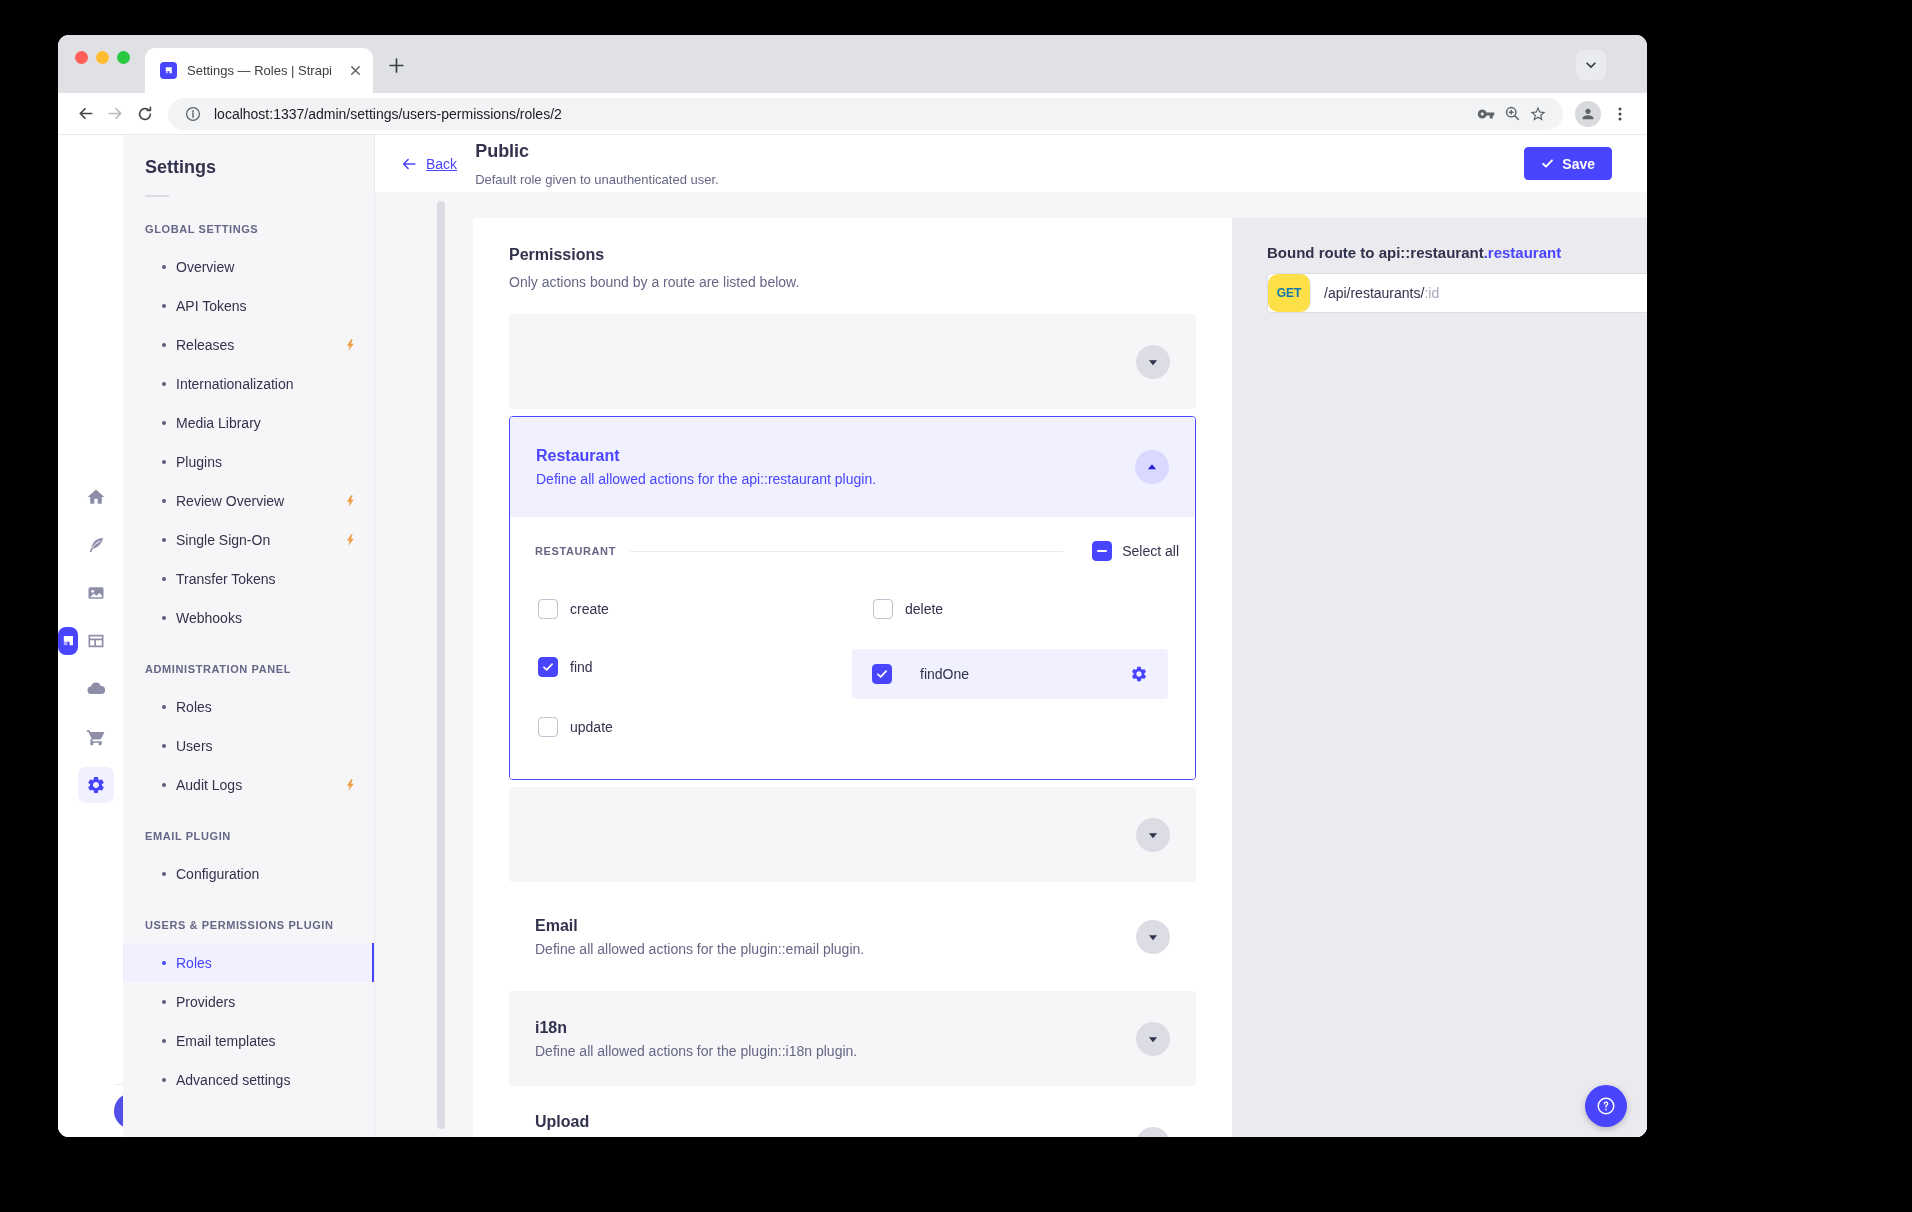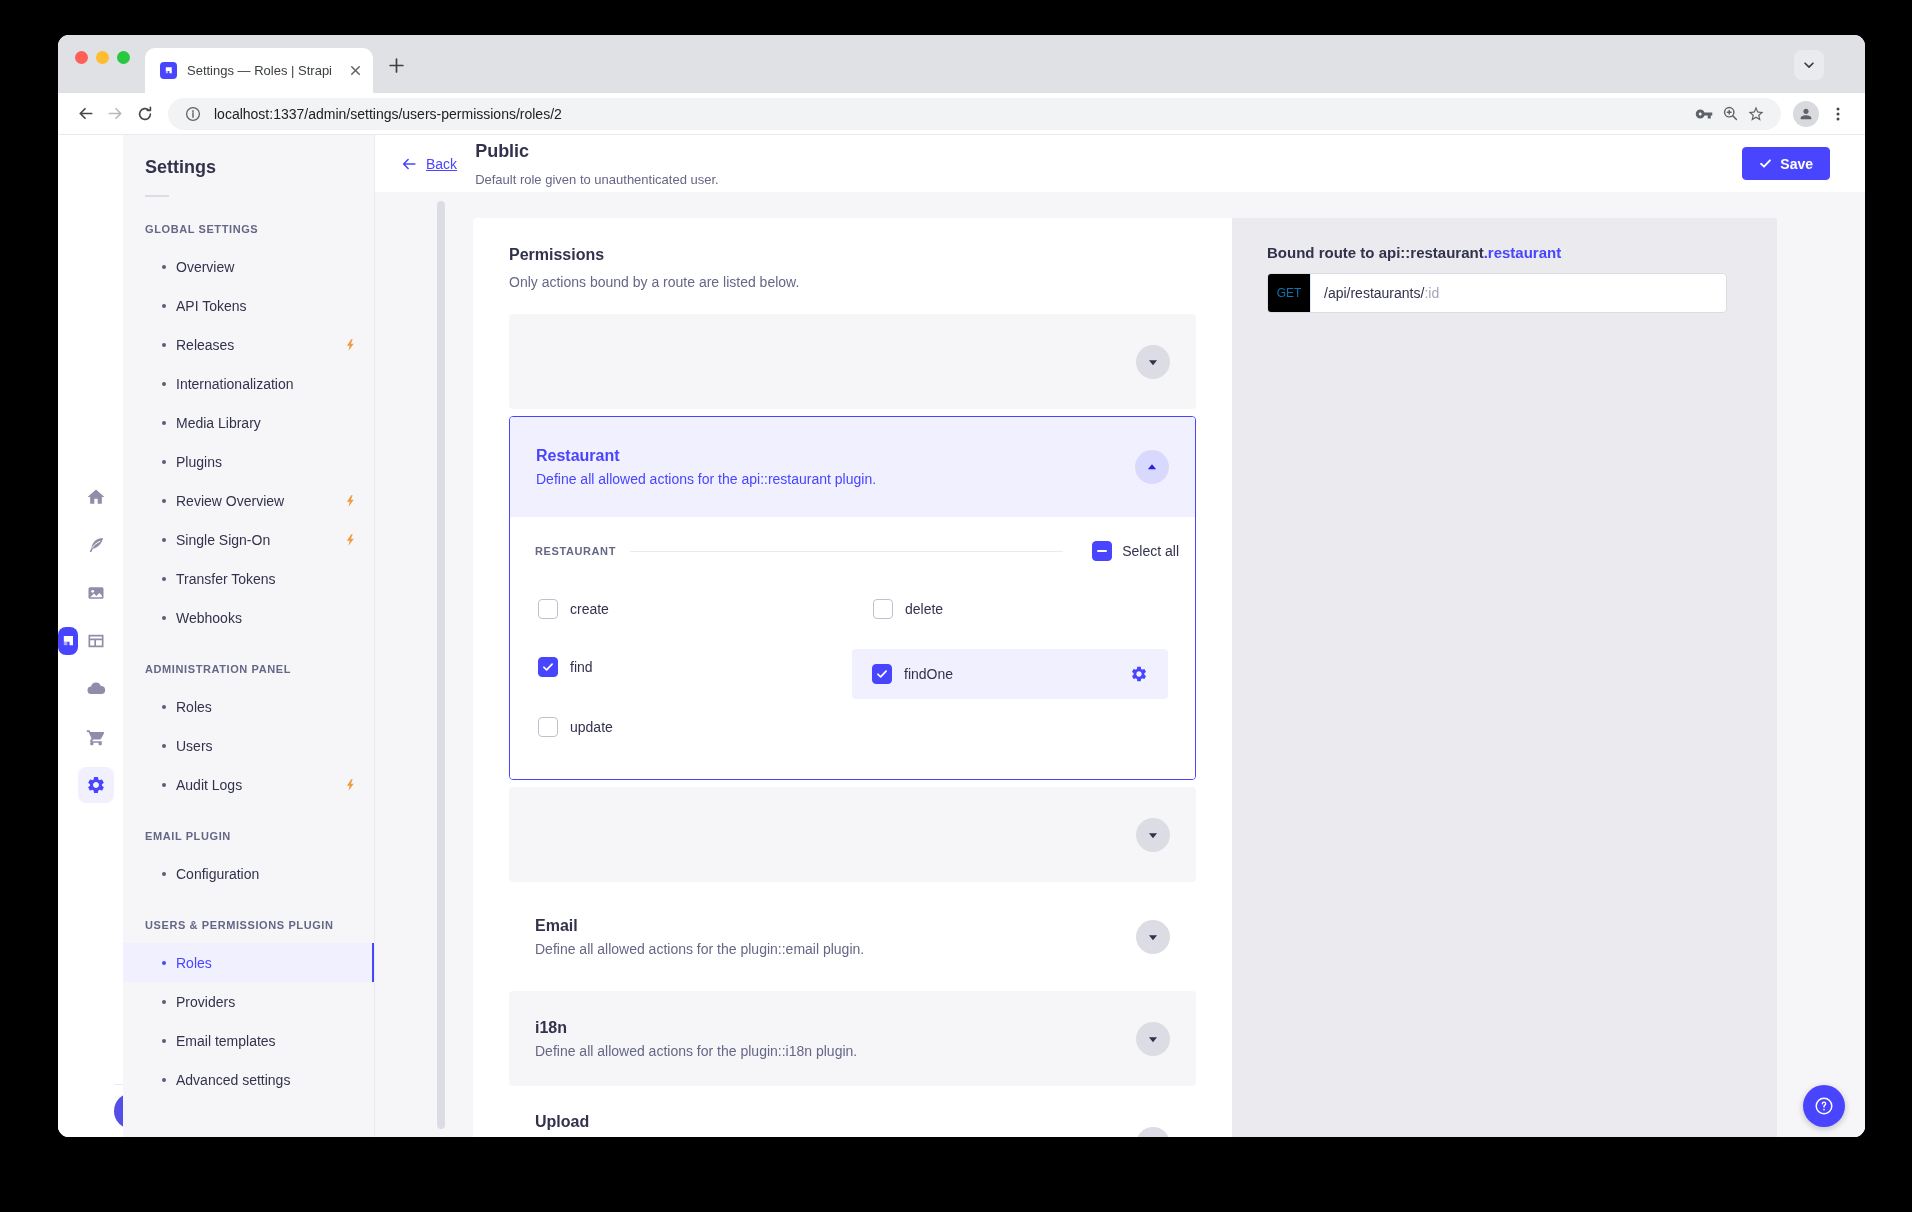--- a/index.html
+++ b/index.html
@@ -1,16 +1,16 @@
 <!DOCTYPE html>
 <html><head>
 <meta charset="utf-8">
 <style>
   html,body{margin:0;padding:0;background:#000;width:1912px;height:1212px;font-family:"Liberation Sans",sans-serif;-webkit-font-smoothing:antialiased;}
-  .window{position:absolute;left:58px;top:35px;width:1807px;height:1102px;border-radius:11px;overflow:hidden;background:#fff;}
+  .window{position:absolute;left:58px;top:35px;width:1589px;height:1102px;border-radius:11px;overflow:hidden;background:#fff;}
   
   .tabstrip{position:relative;height:58px;background:#dfe1e5;}
   .lights{position:absolute;left:17px;top:16px;display:flex;gap:8px;}
   .light{width:13px;height:13px;border-radius:50%;}
   .tab{position:absolute;left:87px;top:13px;width:228px;height:45px;background:#fff;border-radius:10px 10px 0 0;display:flex;align-items:center;padding:0 10px 0 15px;box-sizing:border-box;}
   .tab-title{font-size:13px;color:#3c4043;white-space:nowrap;overflow:hidden;margin-left:10px;flex:1;}
   .favicon{width:17px;height:17px;border-radius:4px;background:#4945ff;display:flex;align-items:center;justify-content:center;flex:none;}
   .tab-close{color:#5f6368;flex:none;margin-left:6px;display:flex;}
   .newtab{position:absolute;left:330px;top:22px;color:#3c4043;display:flex;}
   .tabsearch{position:absolute;right:41px;top:15px;width:30px;height:30px;border-radius:8px;background:#e9ebee;display:flex;align-items:center;justify-content:center;color:#3c4043;}
@@ -67,28 +67,28 @@
   .disc-purple{background:#d9d8ff;color:#271fe0;}
   .rest-body{position:relative;height:262px;background:#fff;}
   .group-row{display:flex;align-items:center;padding:24px 16px 0 25px;}
   .group-label{font-size:11px;font-weight:700;letter-spacing:.6px;color:#666687;flex:none;}
   .group-line{flex:1;height:1px;background:#eaeaef;margin:0 18px 0 14px;}
   .selall{display:flex;align-items:center;gap:10px;flex:none;font-size:14px;color:#32324d;padding-left:11px;}
   .cb{width:20px;height:20px;border-radius:4px;border:1px solid #c0c0cf;background:#fff;box-sizing:border-box;display:flex;align-items:center;justify-content:center;flex:none;}
   .cb.on{background:#4945ff;border-color:#4945ff;color:#fff;}
   .cb .bar{width:10px;height:2px;border-radius:1px;background:#fff;}
   .action{position:absolute;display:flex;align-items:center;gap:12px;font-size:14px;color:#32324d;}
-  .sel-row{position:absolute;left:342px;top:132px;width:316px;height:50px;background:#f0f0ff;border-radius:4px;display:flex;align-items:center;gap:12px;padding:0 20px;box-sizing:border-box;font-size:14px;color:#32324d;}
+  .sel-row{position:absolute;left:342px;top:132px;width:316px;height:50px;background:#f0f0ff;border-radius:4px;display:flex;align-items:center;gap:28px;padding:0 20px;box-sizing:border-box;font-size:14px;color:#32324d;}
   .gear-btn{margin-left:auto;display:flex;color:#4945ff;}
   
   .aside{position:absolute;left:857px;top:83px;width:545px;bottom:0;background:#eaeaef;box-sizing:border-box;padding:26px 0 0 35px;}
   .aside-title{font-size:15px;font-weight:600;color:#32324d;}
   .aside-title .suffix{color:#4945ff;}
   .route{margin-top:12px;width:460px;height:40px;background:#fff;border:1px solid #dcdce4;border-radius:4px;display:flex;align-items:stretch;overflow:hidden;box-sizing:border-box;}
-  .method{width:42px;background:#000000;color:#0c75af;font-size:12px;font-weight:400;display:flex;align-items:center;justify-content:center;border-right:1px solid #d9ecfb;flex:none;}
+  .method{width:42px;background:#fde047;color:#0c75af;font-size:12px;font-weight:700;display:flex;align-items:center;justify-content:center;border-right:1px solid #d9ecfb;flex:none;border-radius:10px;}
   .path{display:flex;align-items:center;padding-left:13px;font-size:14px;color:#32324d;}
   .path .param{color:#a5a5ba;}
   .help{position:absolute;right:20px;bottom:10px;width:42px;height:42px;border-radius:50%;background:#4945ff;color:#fff;display:flex;align-items:center;justify-content:center;box-shadow:0 2px 6px rgba(33,33,52,.25);}
   button{font-family:inherit;cursor:pointer;}
   svg{display:block;}
 </style>
 </head>
 <body>
 
 <svg width="0" height="0" style="position:absolute">

